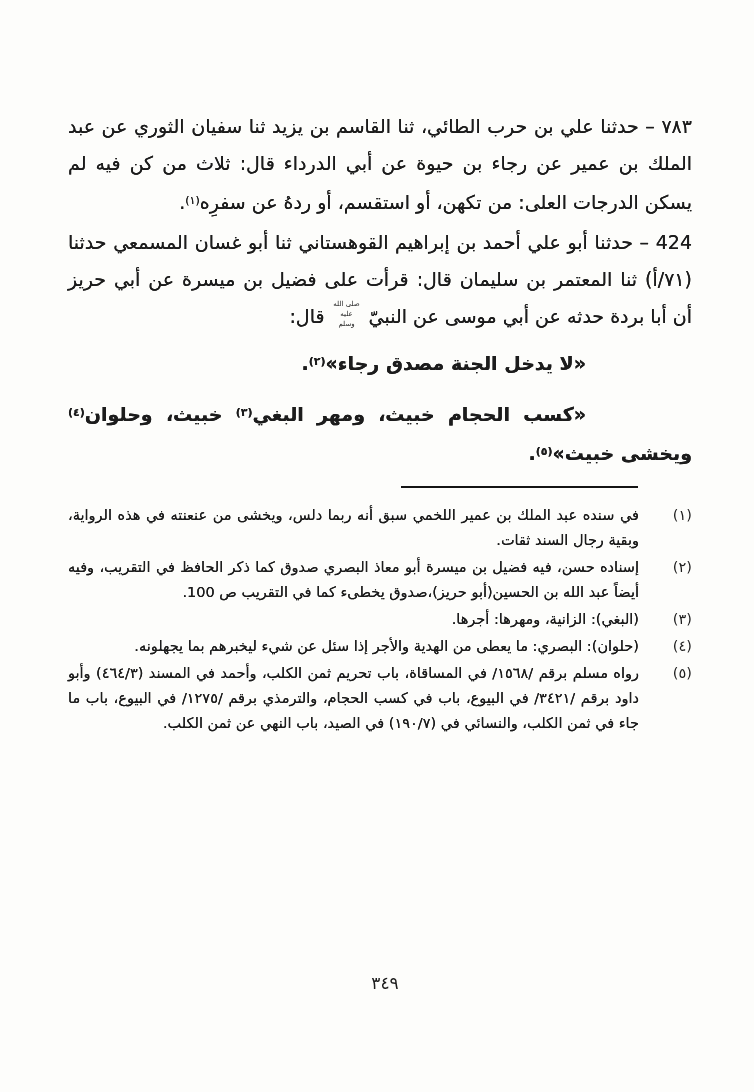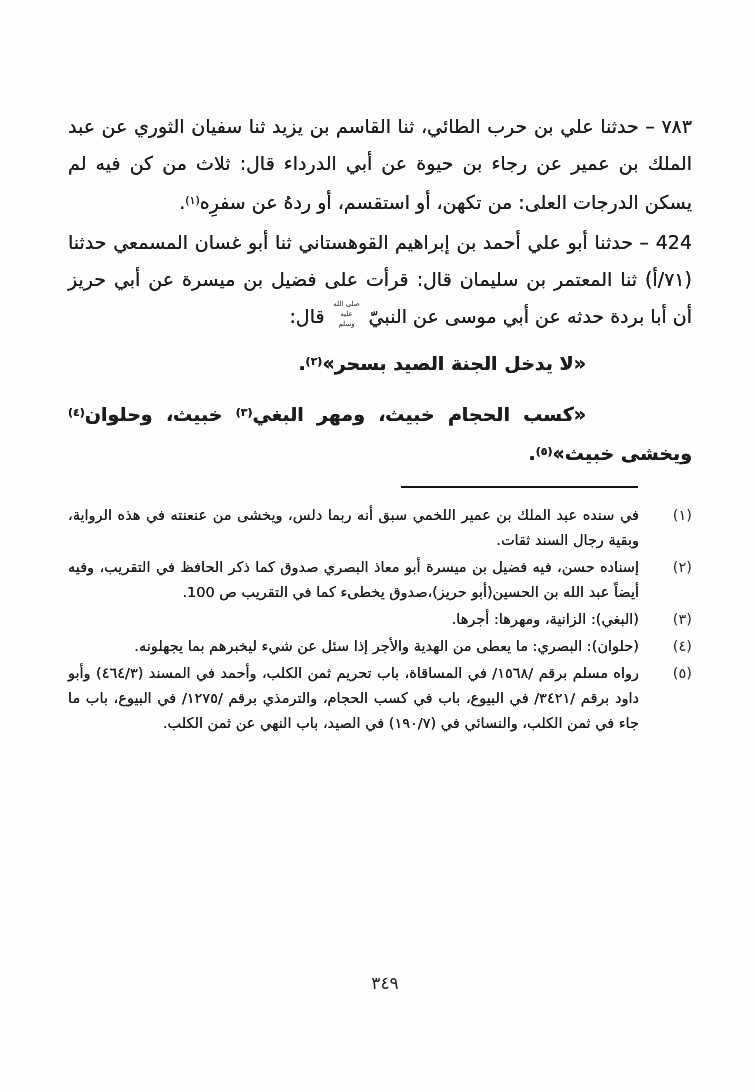--- a/index.html
+++ b/index.html
@@ -87,21 +87,21 @@
 </head>
 <body>
 
 <div class="page">
 
   <main class="body-text">
     <p class="hadith"><span>٧٨٣</span><span> – حدثنا علي بن حرب الطائي، ثنا القاسم بن يزيد ثنا سفيان الثوري عن عبد الملك بن عمير عن رجاء بن حيوة عن أبي الدرداء قال: ثلاث من كن فيه لم يسكن الدرجات العلى: من تكهن، أو استقسم، أو ردهُ عن سفرِه</span><span class="sup">(١)</span><span>.</span></p>
 
     <p class="hadith"><span>424</span><span> – حدثنا أبو علي أحمد بن إبراهيم القوهستاني ثنا أبو غسان المسمعي حدثنا (٧١/أ) ثنا المعتمر بن سليمان قال: قرأت على فضيل بن ميسرة عن أبي حريز أن أبا بردة حدثه عن أبي موسى عن النبيّ </span><span class="saw">صلى الله عليه وسلم</span><span> قال:</span></p>
 
-    <p class="matn"><span>«لا يدخل الجنة الصيد بسحر»</span><span class="sup">(٢)</span><span>.</span></p>
+    <p class="matn"><span>«لا يدخل الجنة مصدق رجاء»</span><span class="sup">(٢)</span><span>.</span></p>
 
 
     <p class="matn"><span>«كسب الحجام خبيث، ومهر البغي</span><span class="sup">(٣)</span><span> خبيث، وحلوان</span><span class="sup">(٤)</span><span> ويخشى خبيث»</span><span class="sup">(٥)</span><span>.</span></p>
   </main>
 
   <div class="fn-sep"></div>
 
   <section class="footnotes">
     <div class="fn-row">
       <span class="fn-marker">(١)</span>

